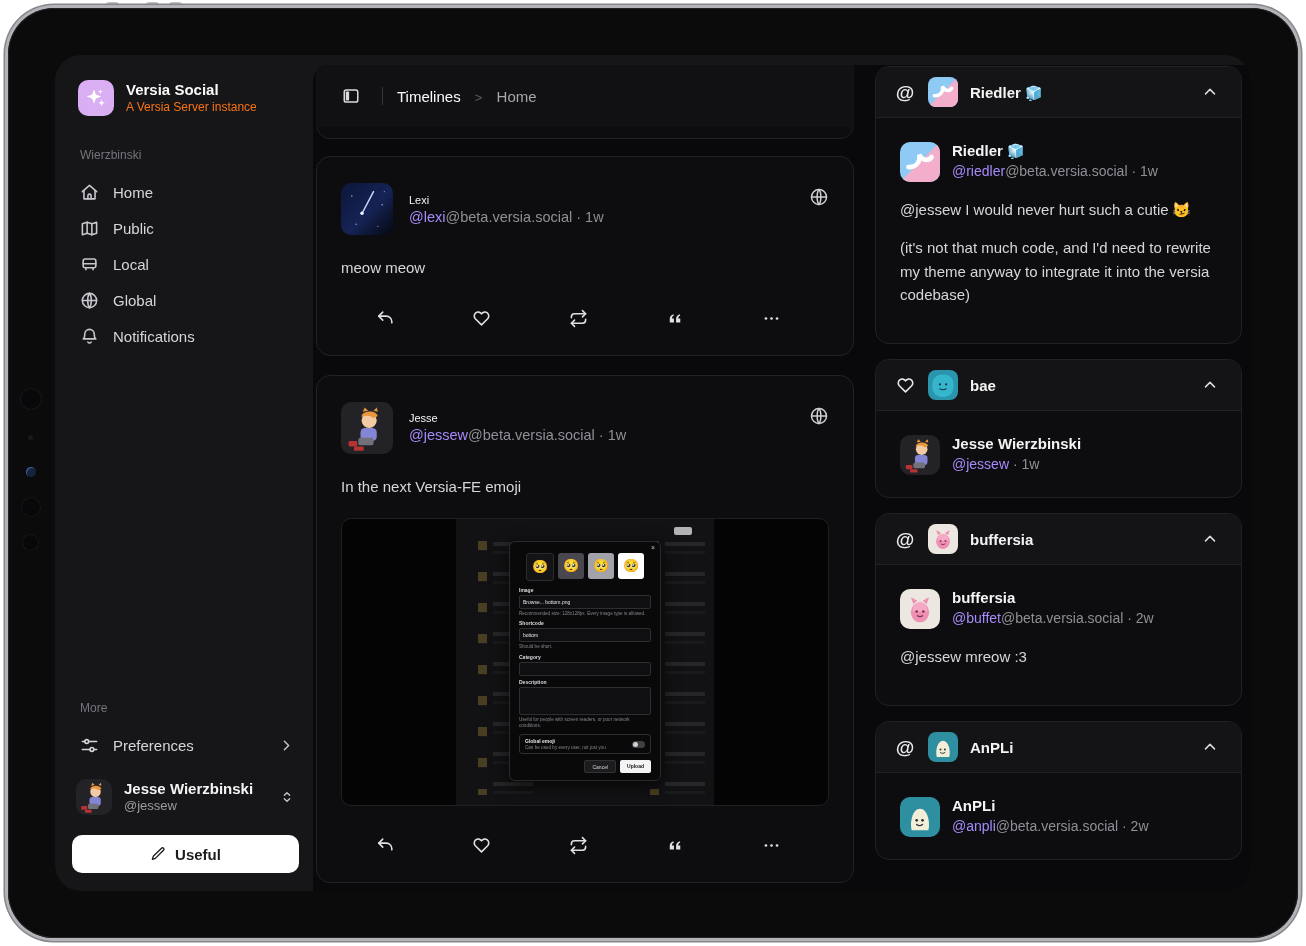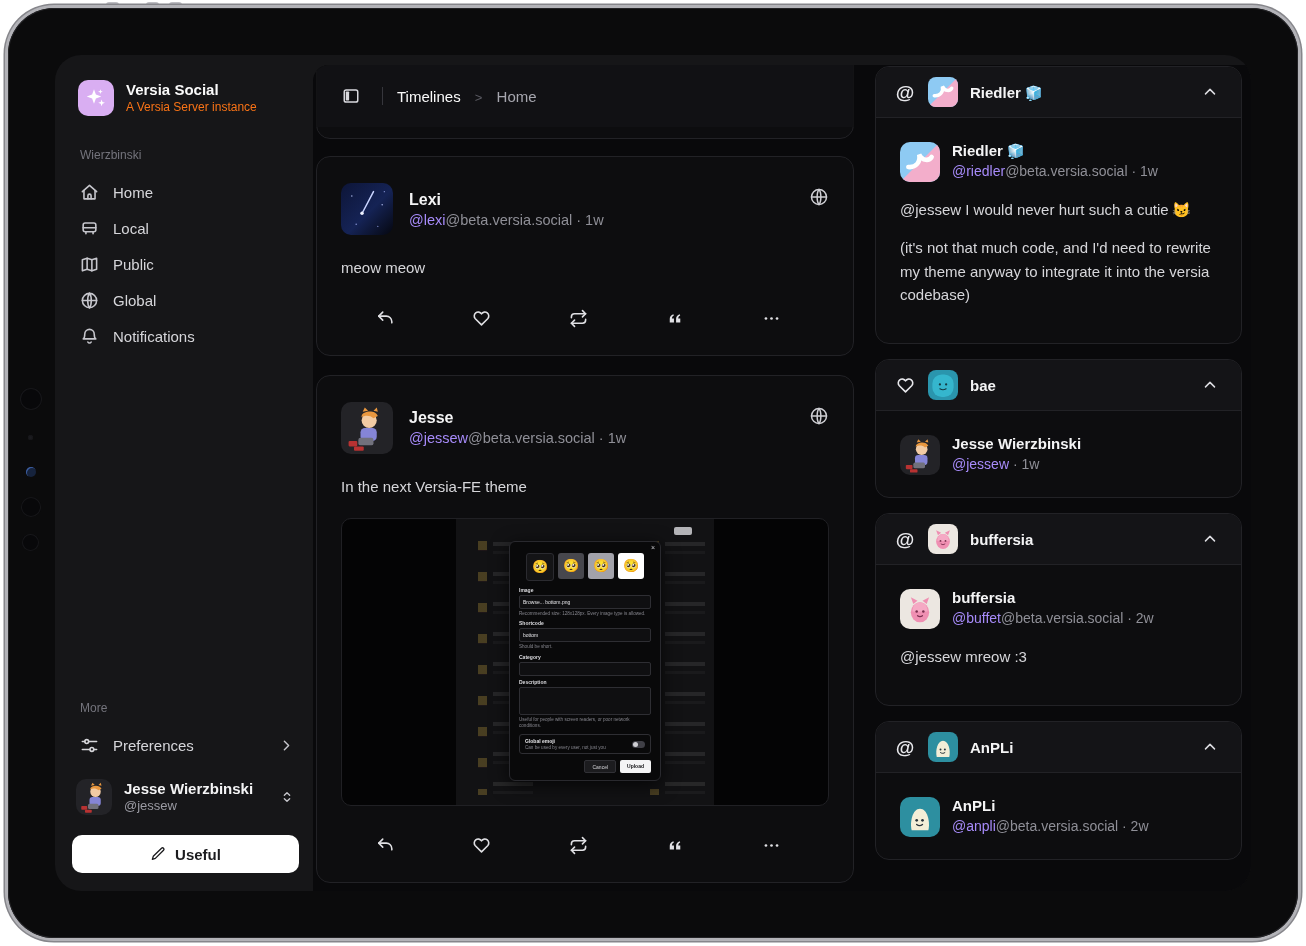--- a/index.html
+++ b/index.html
@@ -48,21 +48,21 @@
   
   .post-card{background:#0d0d0f;border:1px solid #222226;border-radius:14px;padding:26px 24px 22px;box-sizing:border-box;margin-bottom:19px;}
   .post-head{display:flex;gap:16px;}
   .avatar{flex:none;border-radius:10px;overflow:hidden;display:block;}
   .av52{width:52px;height:52px;}
   .av40{width:40px;height:40px;}
   .av36{width:36px;height:36px;}
   .av30{width:30px;height:30px;border-radius:8px;}
   .avatar svg{display:block;width:100%;height:100%;}
   .post-names{display:flex;flex-direction:column;justify-content:center;gap:3px;}
-  .disp-name{font-size:16px;font-weight:700;color:#f4f4f5;cursor:pointer;}
+  .disp-name{font-size:11px;font-weight:400;color:#f4f4f5;cursor:pointer;}
   .handle-line{font-size:14.5px;cursor:pointer;}
   .h-purple{color:#a78bfa;}
   .h-gray{color:#8f8f97;}
   .post-head .spacer{flex:1;}
   .vis-globe{color:#cfcfd4;margin-top:4px;}
   .vis-globe svg{width:20px;height:20px;}
   .post-text{font-size:15px;color:#d6d6da;line-height:1.45;margin-top:22px;}
   .post-actions{display:flex;align-items:center;justify-content:space-between;margin-top:26px;padding:0 40px 0 26px;}
   .act-btn{background:none;border:none;color:#e0e0e4;width:36px;height:28px;display:flex;align-items:center;justify-content:center;cursor:pointer;}
   .act-btn svg{width:19px;height:19px;}
@@ -153,34 +153,34 @@
         <div class="nav-item">
           <svg viewBox="0 0 24 24" fill="none" stroke="currentColor" stroke-width="2" stroke-linecap="round" stroke-linejoin="round">
               <path d="m3 11 9-8 9 8"></path>
               <path d="M5 9.5V20h14V9.5"></path>
               <path d="M10 20v-4a2 2 0 0 1 4 0v4"></path>
             </svg>
           <span>Home</span>
         </div>
         <div class="nav-item">
           <svg viewBox="0 0 24 24" fill="none" stroke="currentColor" stroke-width="2" stroke-linecap="round" stroke-linejoin="round">
+              <path d="m9 4-6 2v14l6-2 6 2 6-2V4l-6 2-6-2z"></path>
+              <path d="M9 4v14"></path>
+              <path d="M15 6v14"></path>
+            </svg>
+          <span>Public</span>
+        </div>
+        <div class="nav-item">
+          <svg viewBox="0 0 24 24" fill="none" stroke="currentColor" stroke-width="2" stroke-linecap="round" stroke-linejoin="round">
               <rect x="4" y="5" width="16" height="11" rx="2.5"></rect>
               <path d="M4 11h16"></path>
               <path d="M7.5 16v2.5"></path>
               <path d="M16.5 16v2.5"></path>
             </svg>
           <span>Local</span>
-        </div>
-        <div class="nav-item">
-          <svg viewBox="0 0 24 24" fill="none" stroke="currentColor" stroke-width="2" stroke-linecap="round" stroke-linejoin="round">
-              <path d="m9 4-6 2v14l6-2 6 2 6-2V4l-6 2-6-2z"></path>
-              <path d="M9 4v14"></path>
-              <path d="M15 6v14"></path>
-            </svg>
-          <span>Public</span>
         </div>
         <div class="nav-item">
           <svg viewBox="0 0 24 24" fill="none" stroke="currentColor" stroke-width="2" stroke-linecap="round" stroke-linejoin="round">
               <circle cx="12" cy="12" r="9"></circle>
               <path d="M3 12h18"></path>
               <path d="M12 3c3 3.6 3 14.4 0 18"></path>
               <path d="M12 3c-3 3.6-3 14.4 0 18"></path>
             </svg>
           <span>Global</span>
         </div>
@@ -360,21 +360,21 @@
                 <span class="spacer"></span>
                 <span class="vis-globe">
                   <svg viewBox="0 0 24 24" fill="none" stroke="currentColor" stroke-width="1.8" stroke-linecap="round">
                       <circle cx="12" cy="12" r="9"></circle>
                       <path d="M3 12h18"></path>
                       <path d="M12 3c3 3.6 3 14.4 0 18"></path>
                       <path d="M12 3c-3 3.6-3 14.4 0 18"></path>
                     </svg>
                 </span>
               </div>
-              <p class="post-text">In the next Versia-FE theme</p>
+              <p class="post-text">In the next Versia-FE emoji</p>
 
               <div class="media-box">
                 <div class="shot">
                   <div class="shot-col l"></div>
                   <div class="shot-col r"></div>
                   <div class="shot-topbtn"></div>
 
                   <div class="modal">
                     <span class="modal-close">×</span>
                     <div class="emoji-row">

